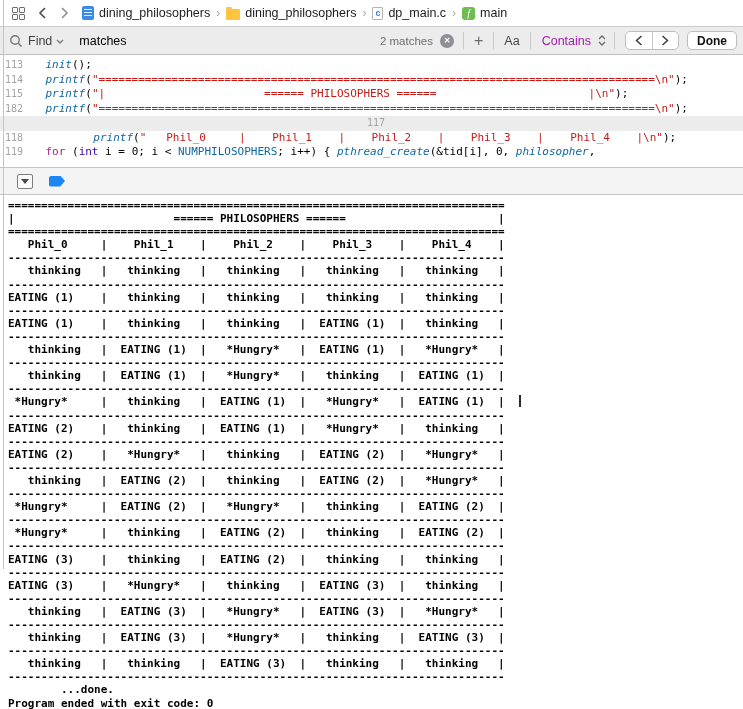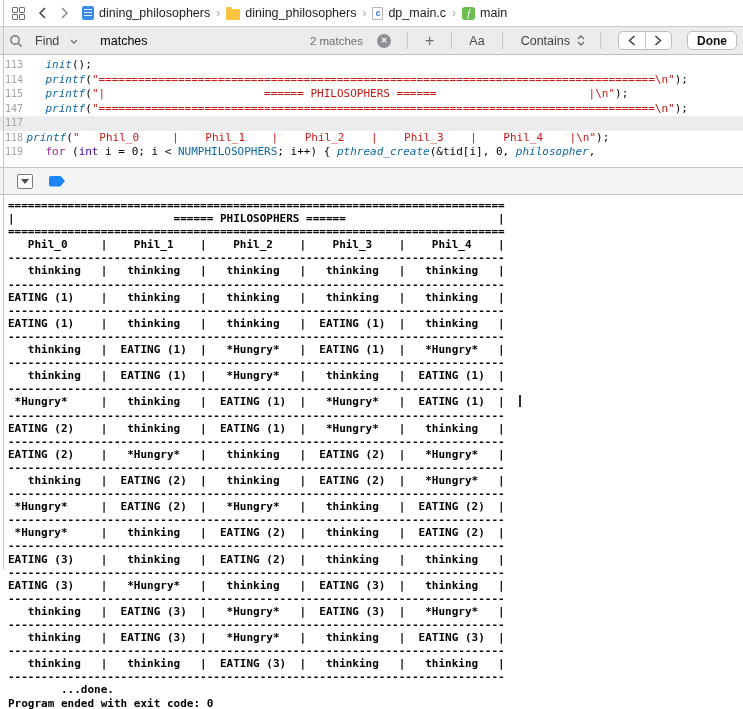--- a/index.html
+++ b/index.html
@@ -22,45 +22,45 @@
   .ic-proj i { position:absolute; left:2px; right:2px; height:1px; background:#d9ecff; }
   .ic-folder { width:14px; height:11px; background:#fdc43f; border-radius:1px; position:relative; margin-top:2px; }
   .ic-folder:before { content:""; position:absolute; top:-2px; left:0; width:6px; height:2px; background:#fdc43f; border-radius:1px 1px 0 0; }
   .ic-cfile { width:11px; height:13px; background:#fff; border:1px solid #b5b5b5; border-radius:1px;
               color:#3a7bd5; font-size:9px; font-weight:bold; display:flex; align-items:center; justify-content:center; }
   .ic-func { width:13px; height:13px; background:#6cbd4f; border-radius:3px; color:#fff; font-size:10px; font-style:italic;
              font-family:"Liberation Serif", serif; display:flex; align-items:center; justify-content:center; }
 
   
   .findbar { height:28px; background:#ececec; border-bottom:1px solid #bfbfbf;
-             display:flex; align-items:center; padding:0 6px 0 9px; font-size:12.5px; color:#3f3f3f;gap:7px; }
+             display:flex; align-items:center; padding:0 6px 0 9px; font-size:12.5px; color:#3f3f3f; }
   .findbar .mag { margin-right:5px; }
   .find-label { color:#3f3f3f; }
   .find-chev { margin:2px 0 0 4px; }
   .find-query { margin-left:15px; color:#000; }
   .fspacer { flex:1; }
   .matches { color:#6f6f6f; font-size:11.5px; }
   .clearbtn { width:14px; height:14px; border-radius:50%; background:#8e8e93; color:#fff; font-size:8px; font-weight:bold;
               display:flex; align-items:center; justify-content:center; margin:0 9px 0 7px; }
   .vdiv { width:1px; height:17px; background:#c7c7c7; }
   .plusbtn { font-size:16px; font-weight:300; color:#6b6b6b; padding:0 10px; }
   .aabtn { color:#454545; padding:0 10px; }
-  .modebtn { display:flex; align-items:center; padding:0 8px 0 11px; color:#404040; }
+  .modebtn { display:flex; align-items:center; padding:0 8px 0 11px; color:#a21caf; }
   .stepper { margin-left:7px; display:flex; flex-direction:column; gap:1px; }
   .navgroup { display:flex; align-items:center; width:54px; height:19px; background:#fff;
               border:1px solid #bdbdbd; border-radius:5px; margin:0 8px 0 10px; overflow:hidden; }
   .navgroup .half { flex:1; display:flex; align-items:center; justify-content:center; height:100%; }
   .navgroup .half + .half { border-left:1px solid #c9c9c9; }
   .donebtn { width:50px; height:19px; background:#ffffff; border:1px solid #bdbdbd; border-radius:5px;
              display:flex; align-items:center; justify-content:center; font-weight:bold; font-size:12px; color:#111; }
 
   
   .editor { height:112px; background:#fff; padding-top:3px;
             font-family:"DejaVu Sans Mono", monospace; font-size:11px; }
-  .cl { display:flex; height:14.5px; line-height:14.5px; white-space:pre; }
+  .cl { display:flex; height:14.5px; line-height:14.5px; white-space:pre;align-items:center; }
   .cl.hl { background:#ececec;flex-direction:column; }
   .ln { flex:none; width:19px; padding-left:5px; color:#a3a3a3; font-size:10px; line-height:14.5px; }
   .ct { white-space:pre; color:#000; }
   .fn  { color:#0f68a0;font-style:italic; }
   .str { color:#c41a16; }
   .kw  { color:#9b2393; }
   .kwb { color:#3900a0; }
   .mac { color:#0f68a0; }
 
   
@@ -181,21 +181,21 @@
     </div>
     <div class="cl">
       <span class="ln">114</span>
       <span class="ct"><span>    </span><span class="fn">printf</span><span>(</span><span class="str">"====================================================================================\n"</span><span>);</span></span>
     </div>
     <div class="cl">
       <span class="ln">115</span>
       <span class="ct"><span>    </span><span class="fn">printf</span><span>(</span><span class="str">"|                        ====== PHILOSOPHERS ======                       |\n"</span><span>);</span></span>
     </div>
     <div class="cl">
-      <span class="ln">147</span>
+      <span class="ln">182</span>
       <span class="ct"><span>    </span><span class="fn">printf</span><span>(</span><span class="str">"====================================================================================\n"</span><span>);</span></span>
     </div>
     <div class="cl hl">
       <span class="ln">117</span>
       <span class="ct"><span>    </span><span class="fn">printf</span><span>(</span><span class="str">"   Phil_0     |    Phil_1    |    Phil_2    |    Phil_3    |    Phil_4    |\n"</span><span>);</span></span>
     </div>
     <div class="cl">
       <span class="ln">118</span>
     </div>
     <div class="cl">

